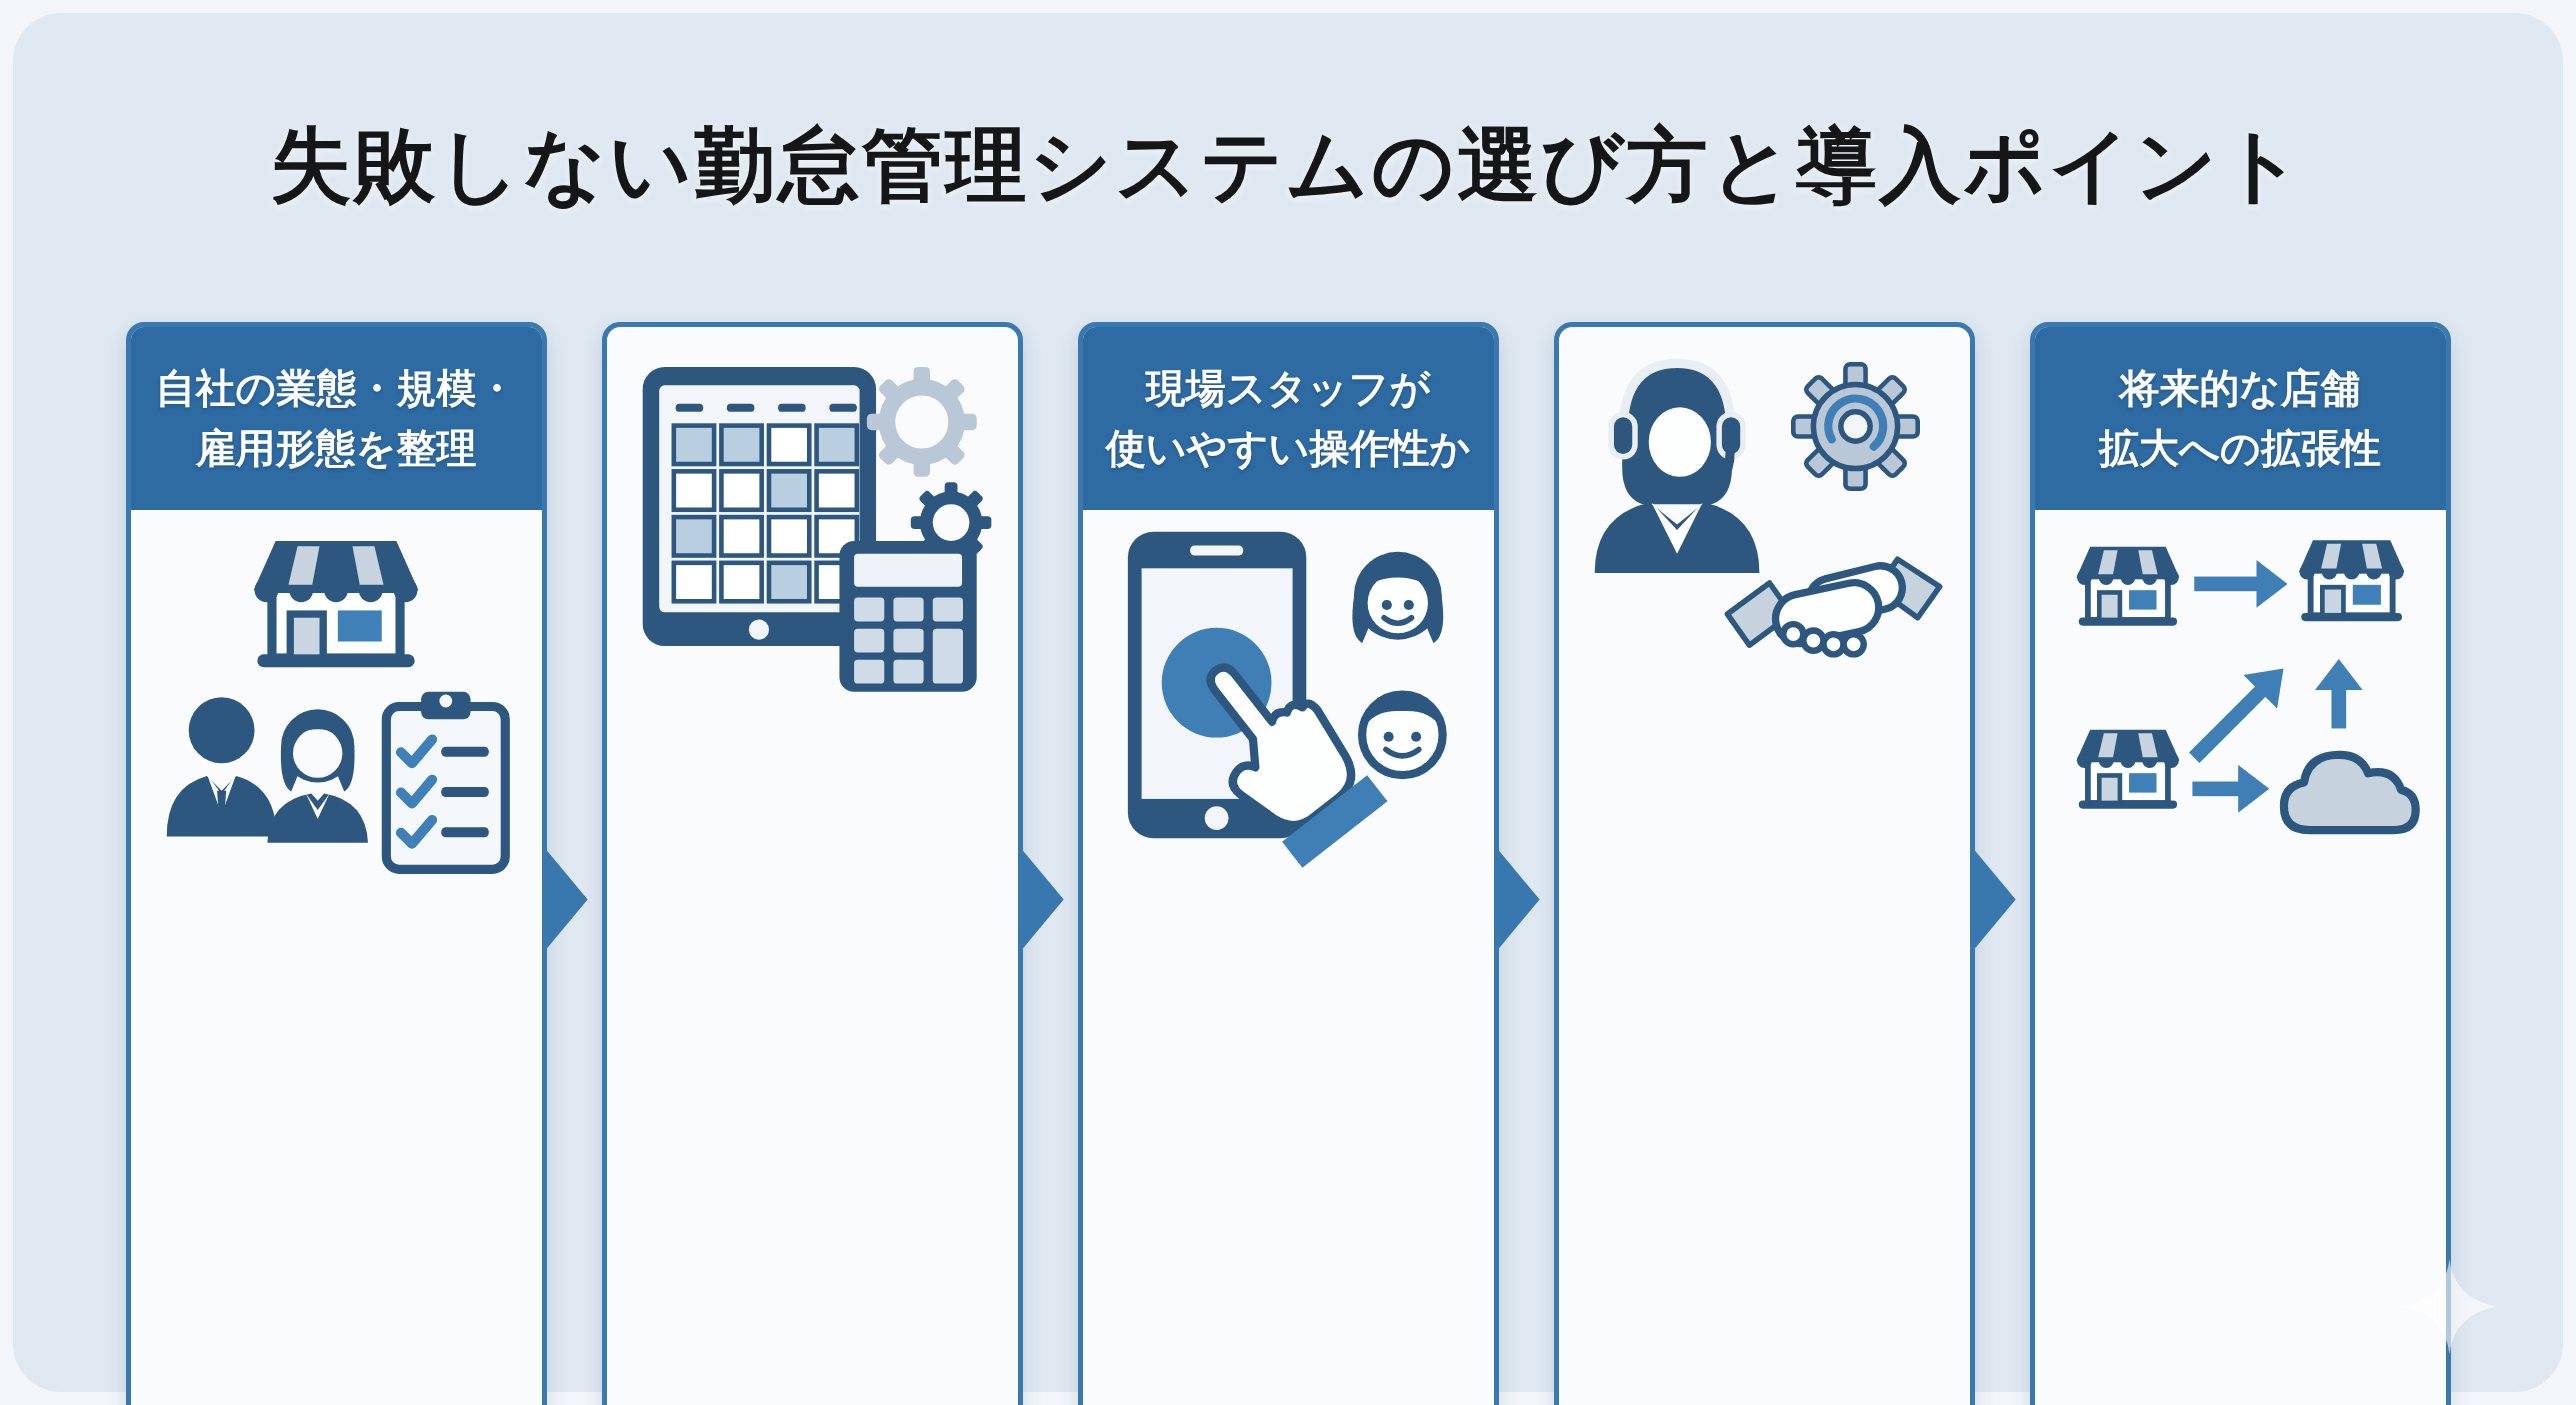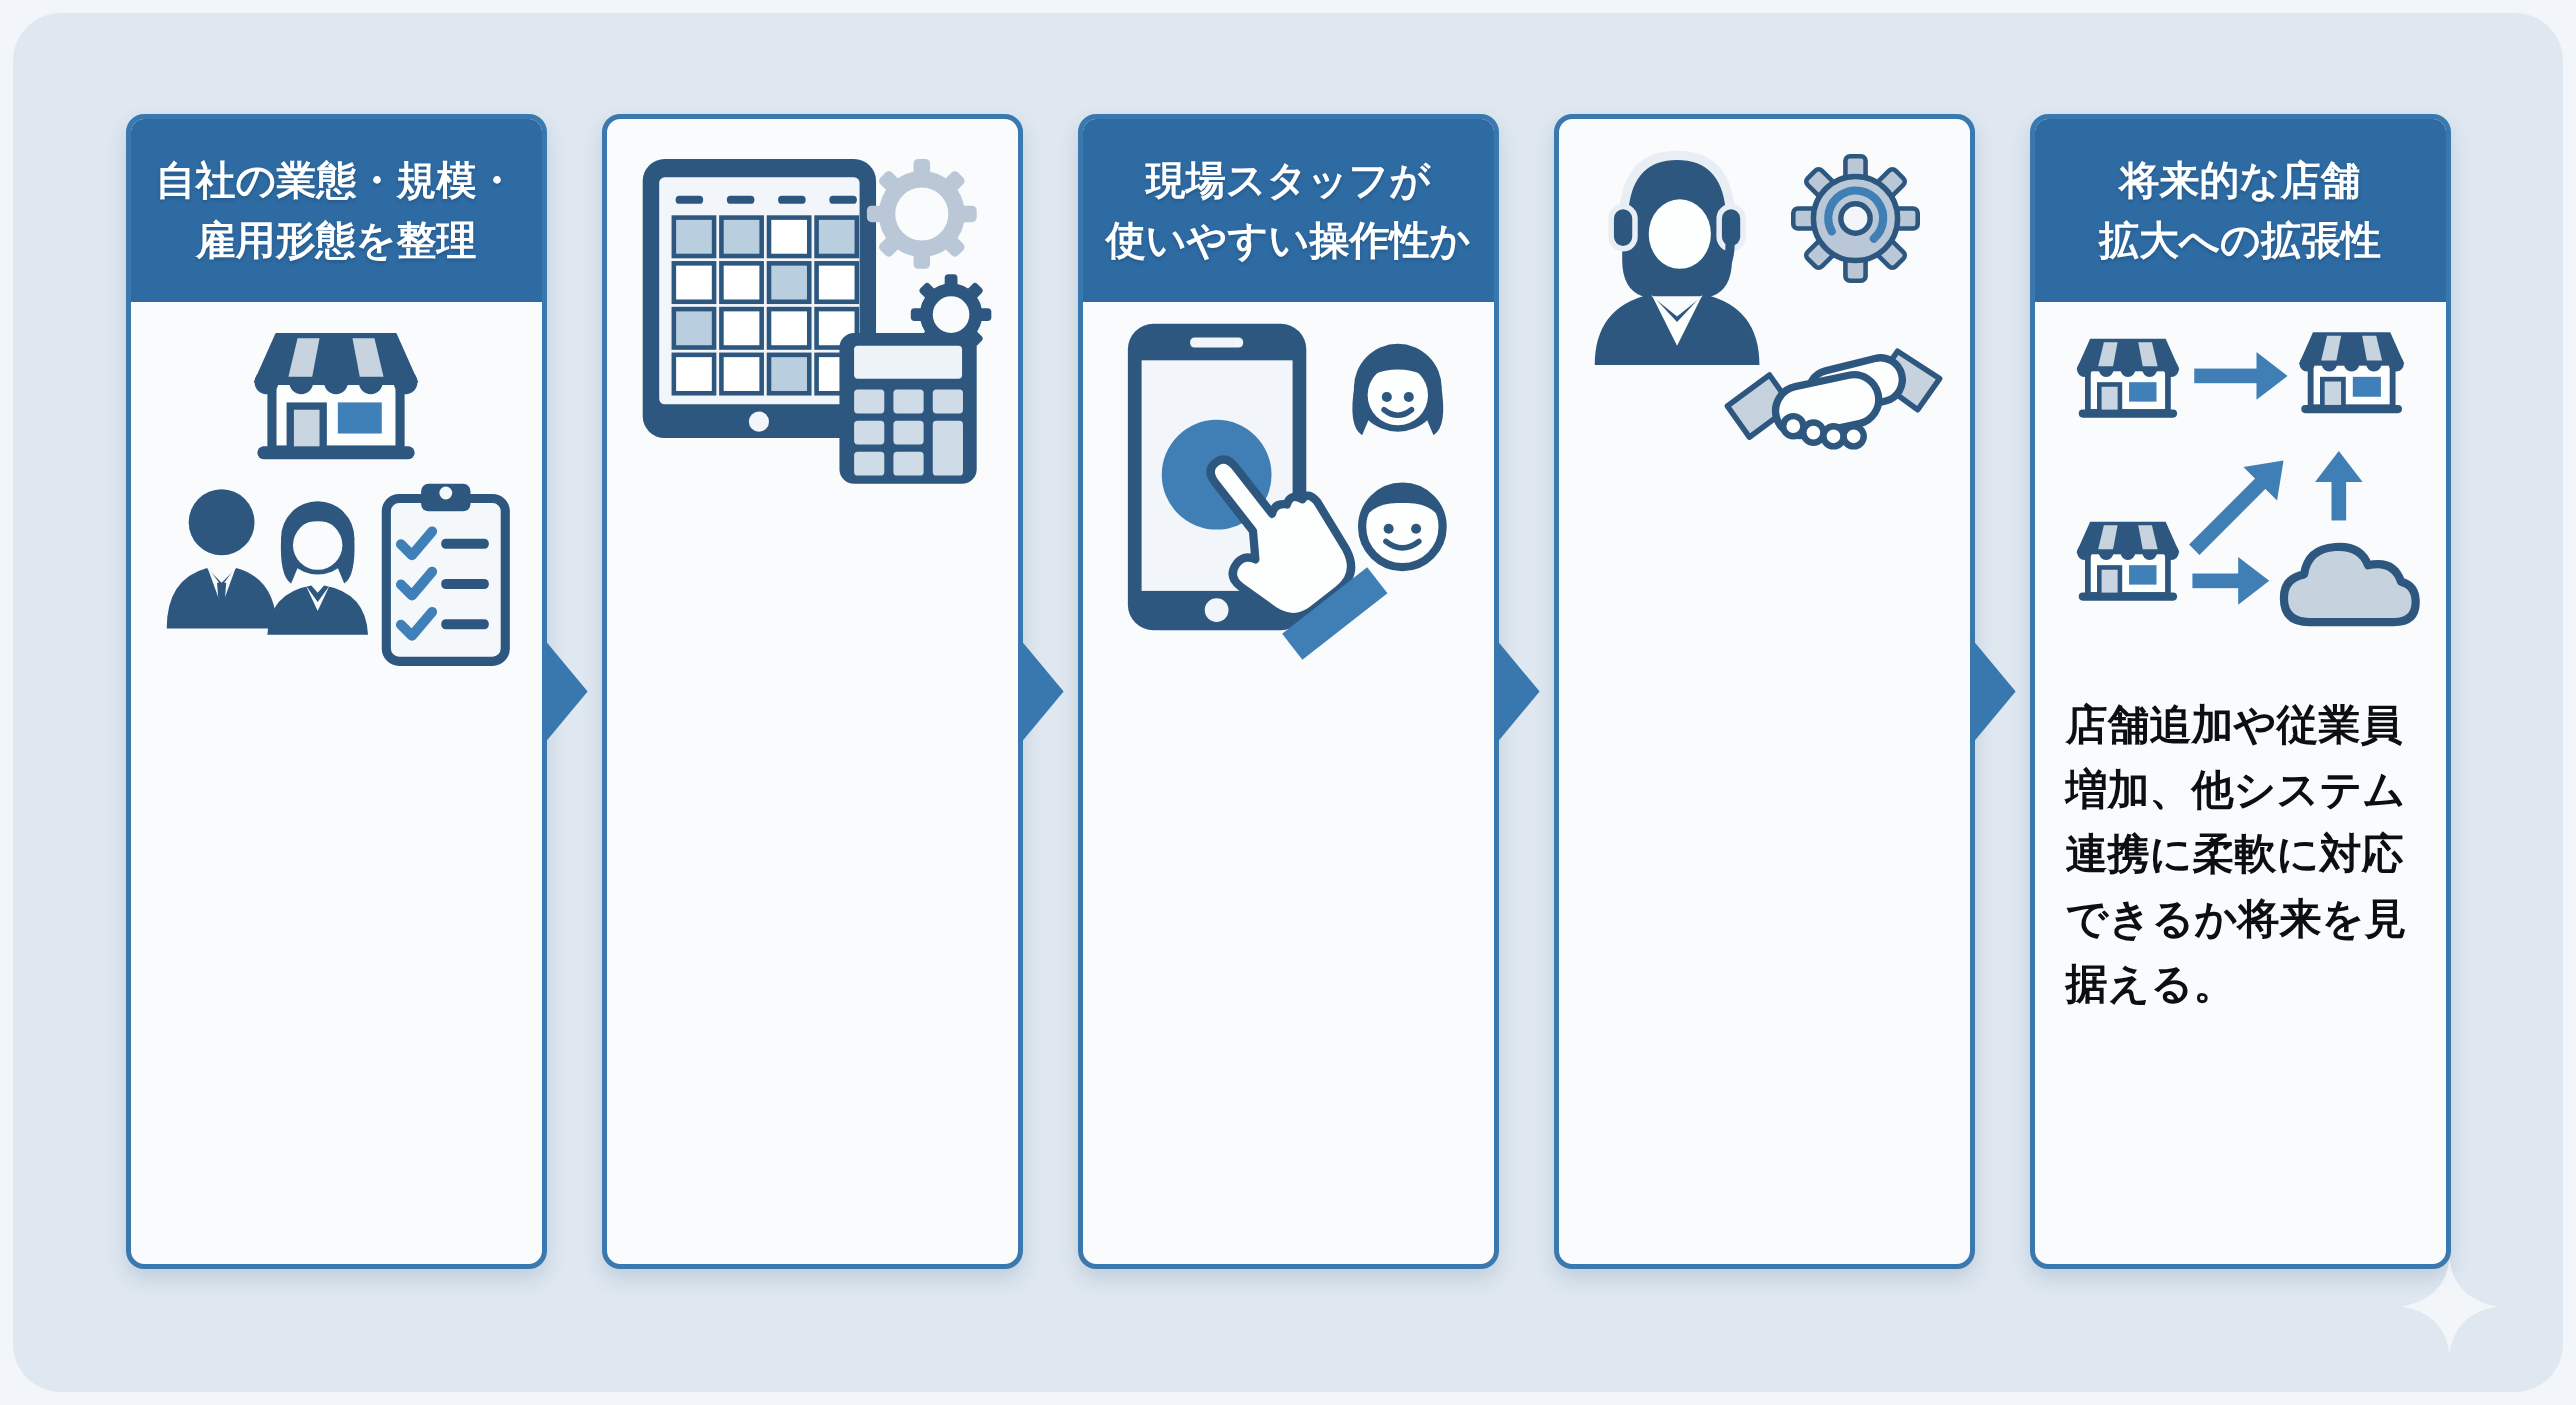--- a/index.html
+++ b/index.html
@@ -83,20 +83,21 @@
       <circle cx="176" cy="64" r="13" fill="#2e577f"></circle>
       <polygon points="58,16 82,16 74,58 48,58" fill="#c7d4e0"></polygon>
       <polygon points="118,16 142,16 152,58 126,58" fill="#c7d4e0"></polygon>
     </symbol>
   </defs>
 </svg>
 
 <div class="page">
   <div class="panel">
 
+    <h1 class="title">失敗しない勤怠管理システムの選び方と導入ポイント</h1>
 
     <div class="cards">
 
       <div class="card">
         <div class="card-header">自社の業態・規模・
 雇用形態を整理</div>
         <div class="card-icons">
           <svg width="366" height="366" viewBox="0 0 400 400">
             <g>
               <use href="#sym-store" x="100" y="15" width="200" height="150"></use>
@@ -332,21 +333,20 @@
                 <rect x="0" y="-8" width="106" height="16"></rect>
                 <polygon points="102,-26 138,0 102,26"></polygon>
               </g>
               <rect x="148" y="288" width="54" height="16"></rect>
               <polygon points="198,270 232,296 198,322"></polygon>
               <rect x="300" y="184" width="16" height="46"></rect>
               <polygon points="282,188 308,154 334,188"></polygon>
             </g>
           </svg>
         </div>
-        <div class="card-body">店舗追加や従業員増加、他システム連携に柔軟に対応できるか将来を見据える。</div>
       </div>
 
     </div>
 
     <svg class="sparkle" viewBox="0 0 100 100">
       <path d="M50,0 Q55,42 100,50 Q55,58 50,100 Q45,58 0,50 Q45,42 50,0" fill="#ffffff" opacity="0.75"></path>
     </svg>
 
   </div>
 </div>

